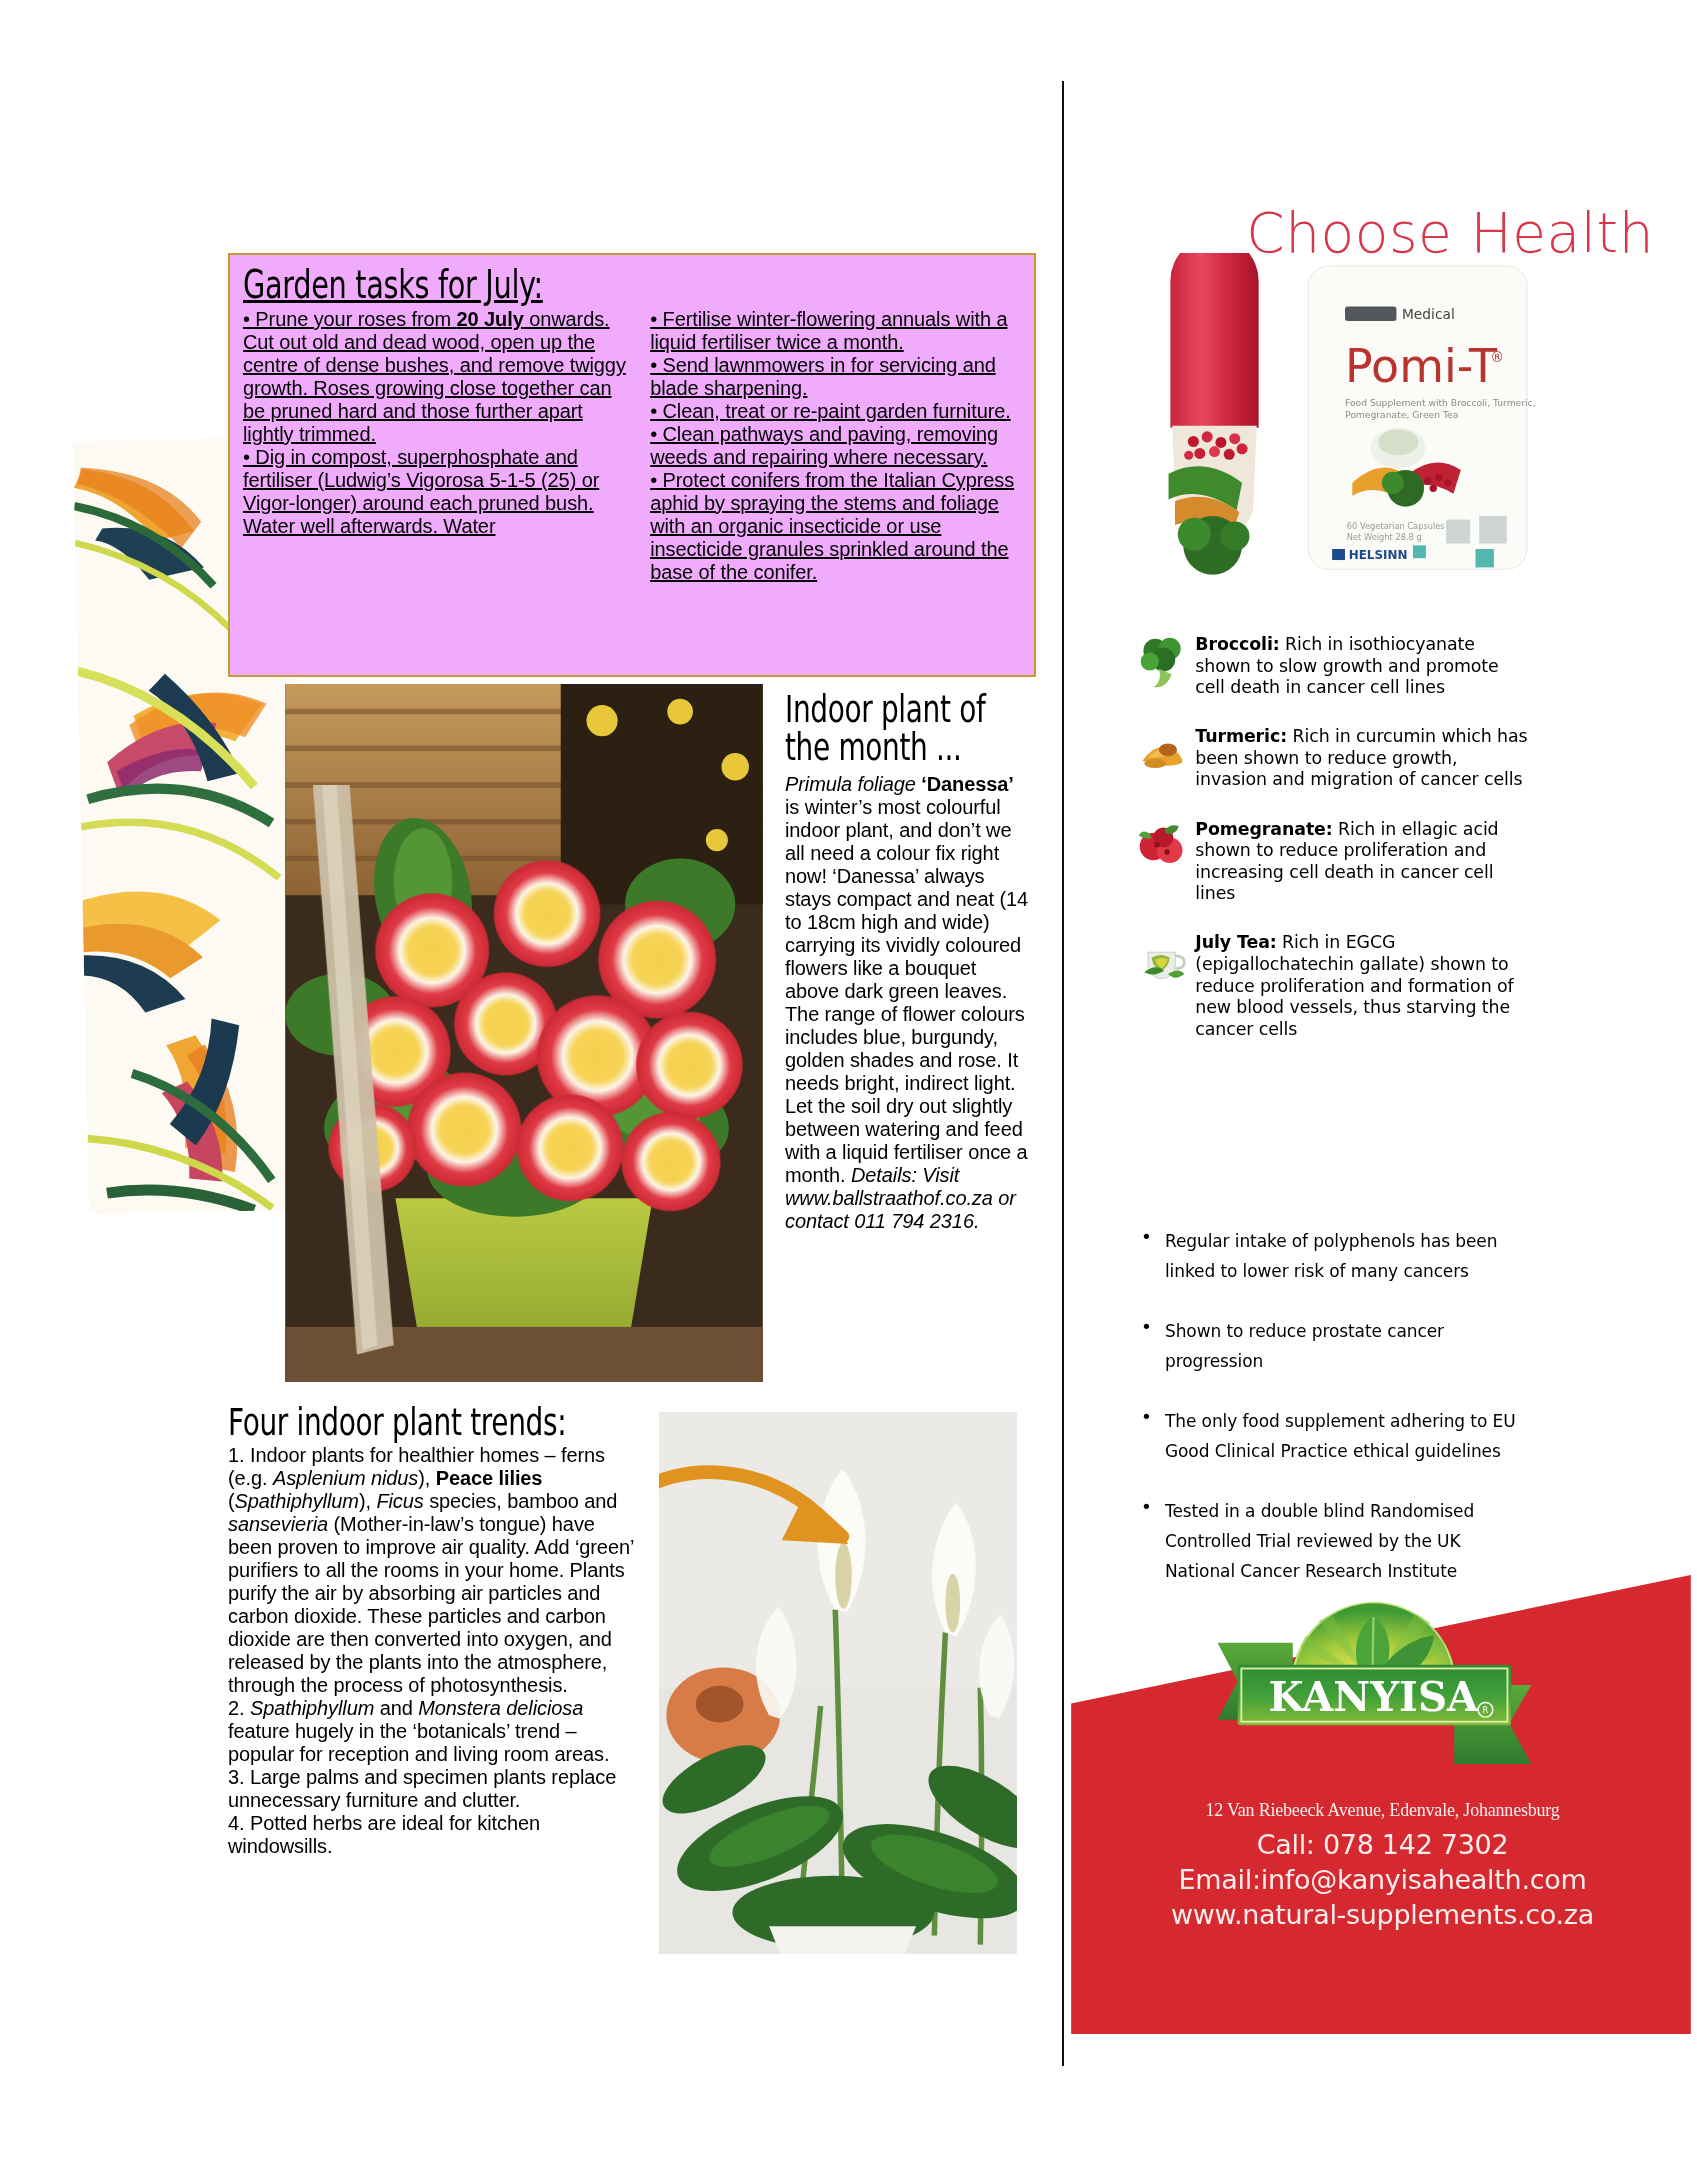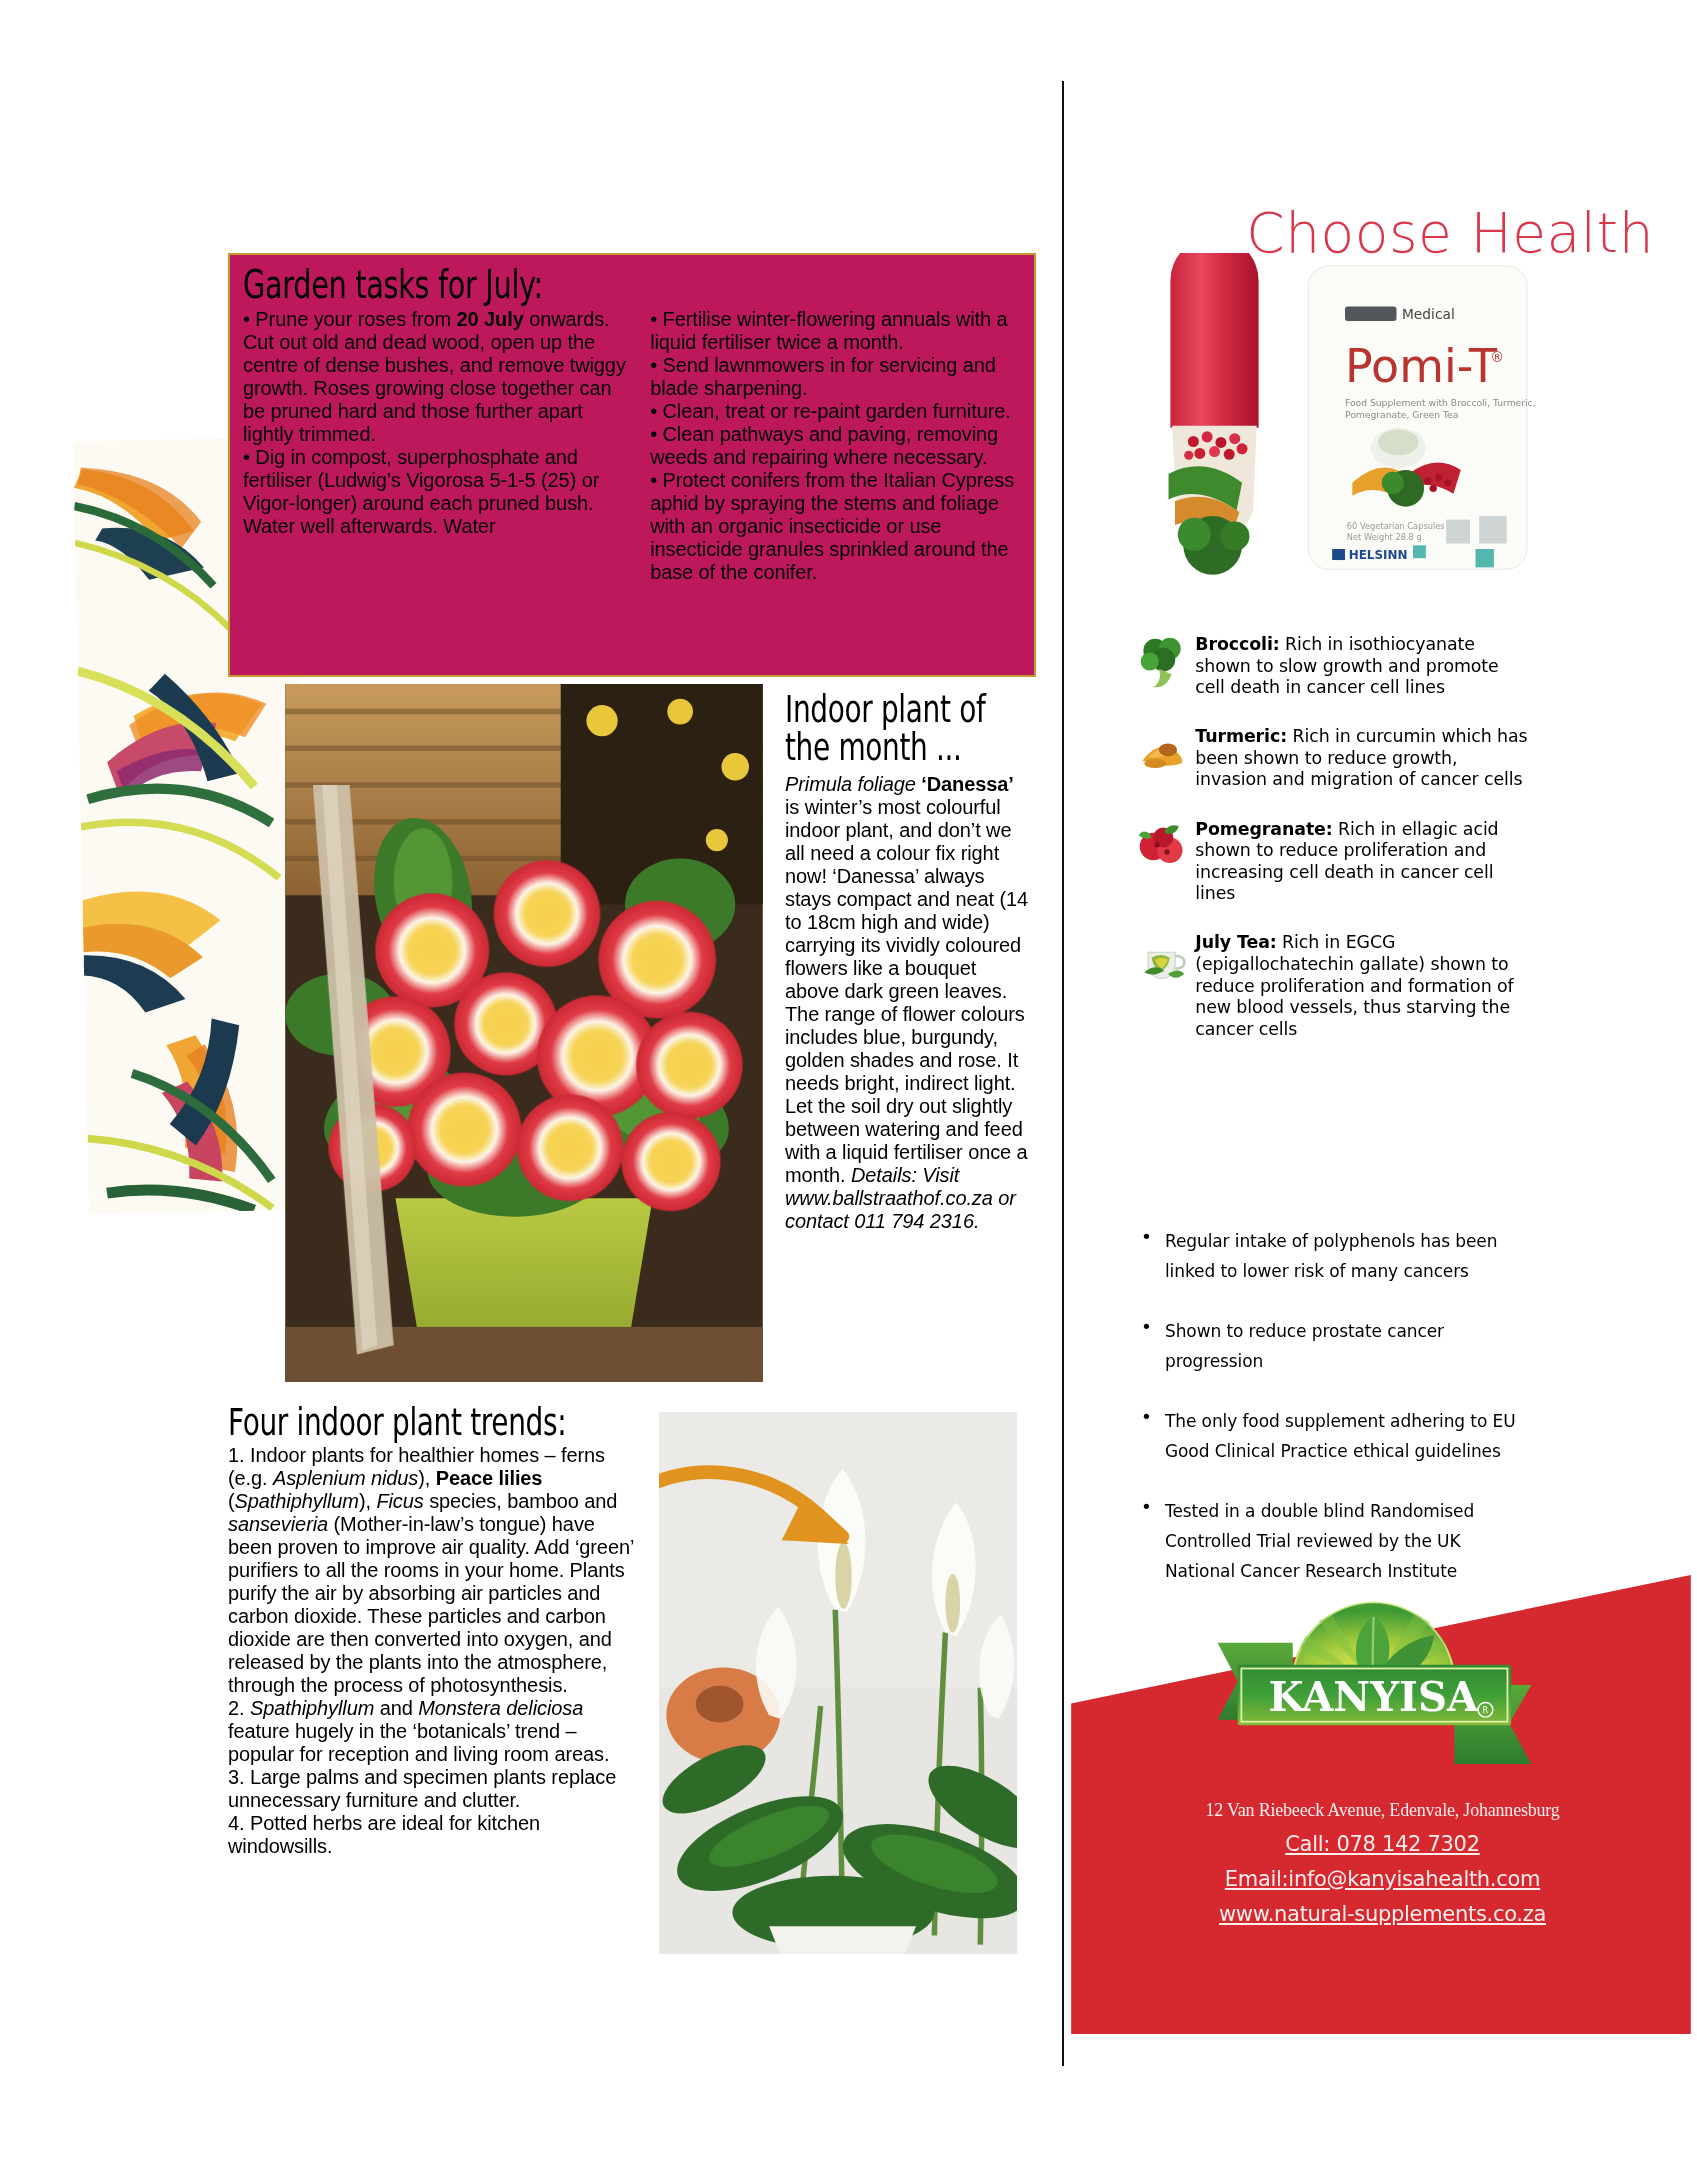--- a/index.html
+++ b/index.html
@@ -10,21 +10,21 @@
 
   
   .divider{position:absolute;left:1062px;top:81px;width:1.8px;height:1985px;background:#111;}
 
   
   .bop{position:absolute;left:81px;top:439px;width:220px;height:773px;overflow:hidden;
        background:#fdfbf4;transform:rotate(-1.2deg);}
 
   
   .garden-box{position:absolute;left:228px;top:253px;width:808px;height:424px;
-              border:2.8px solid #c49a34;background:#be185d;box-sizing:border-box;}
+              border:2.8px solid #c49a34;background:#f0abfc;box-sizing:border-box;text-decoration:underline;}
   .garden-title{font-family:"DejaVu Sans Condensed","Liberation Sans Narrow","Liberation Sans",sans-serif;
                 font-size:39px;line-height:42px;font-weight:400;letter-spacing:-0.4px;
                 margin:9.2px 0 1.8px 13px;transform:scaleX(.82);transform-origin:left center;}
   .garden-cols{display:flex;gap:0px;padding:0 11px 0 13px;}
   .gcol{font-size:20px;line-height:23px;letter-spacing:-0.1px;}
   .gcol.left{width:395px;}
   .gcol.right{width:377px;padding-left:16.5px;}
   .gcol p{margin:0;}
   .indent{display:block;text-align:right;padding-right:5.5px;}
 
@@ -73,21 +73,21 @@
            font-family:"DejaVu Sans","Liberation Sans",sans-serif;}
   .bul{display:flex;margin-bottom:30px;}
   .bul-dot{flex:0 0 24px;font-size:18.4px;line-height:21px;}
   .bul-t{font-size:17px;line-height:30px;letter-spacing:-0.1px;}
 
   
   .redblock{position:absolute;left:1071px;top:1575px;width:620px;height:459px;}
   .contact{position:absolute;left:1084px;top:1800px;width:597px;text-align:center;
            color:#fdeeee;font-family:"DejaVu Sans","Liberation Sans",sans-serif;}
   .c-addr{font-size:18px;letter-spacing:-0.2px;margin-bottom:5.5px;font-family:Liberation Serif, serif;}
-  .c-line{font-size:21px;line-height:35px;letter-spacing:-0.3px;text-decoration:underline;}
+  .c-line{font-size:27px;line-height:35px;letter-spacing:-0.3px;}
 
   .logo{position:absolute;left:1190px;top:1584px;width:367px;height:202px;}
 </style>
 </head>
 <body>
 
 <div class="divider"></div>
 
 <div class="bop">
   <svg width="220" height="773" viewBox="0 0 240 842" style="display:block">

